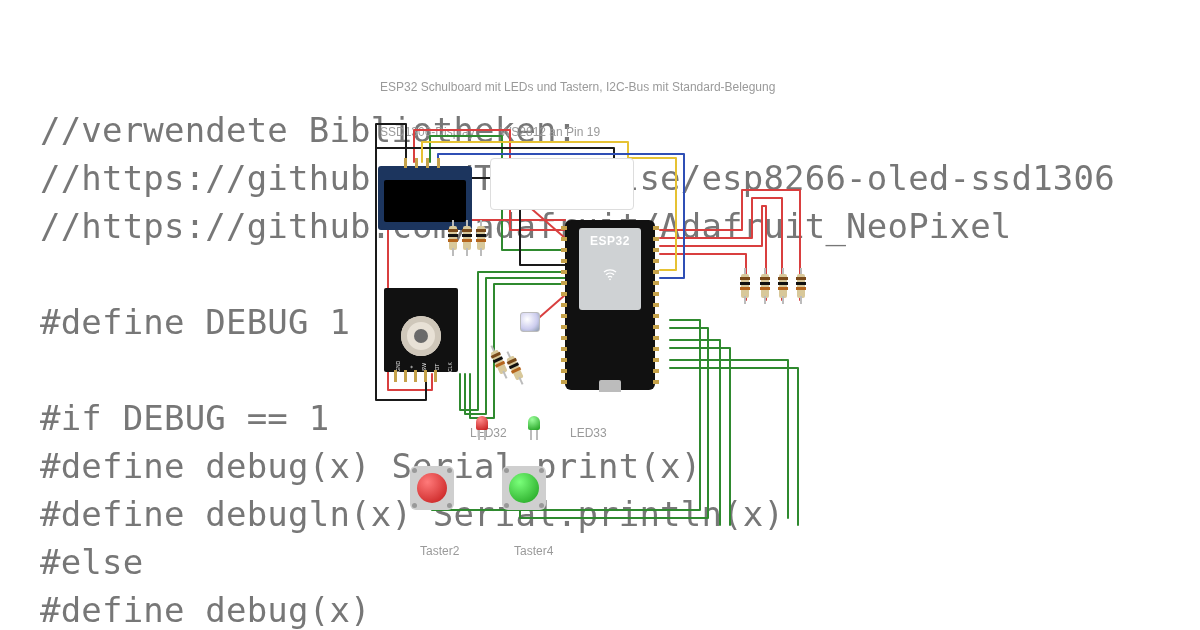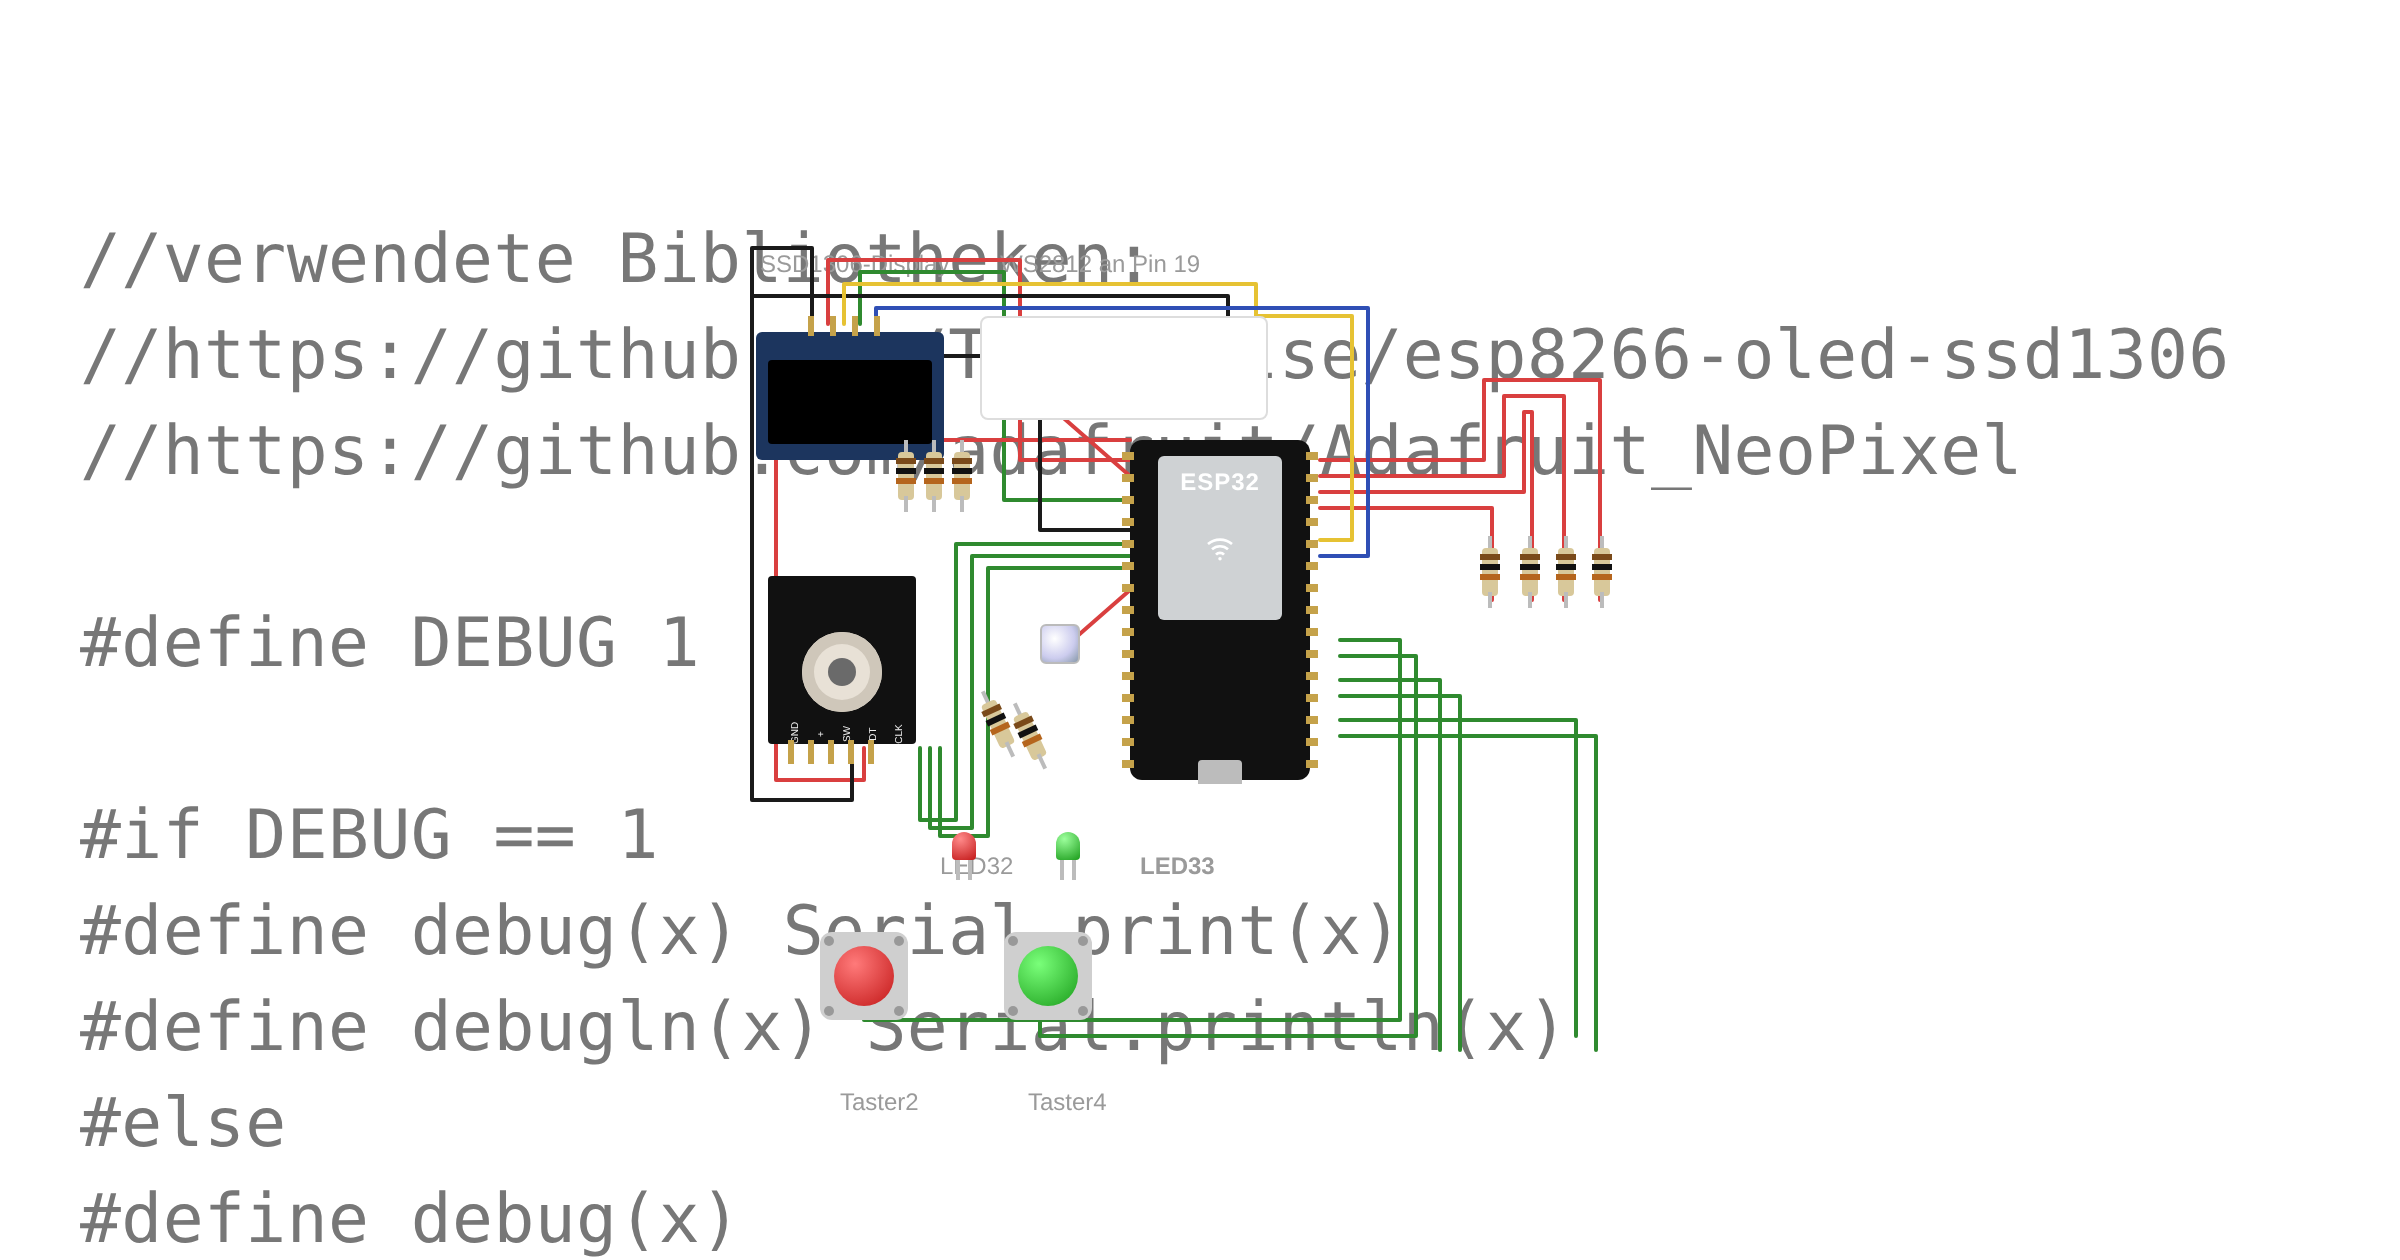--- a/index.html
+++ b/index.html
@@ -259,24 +259,25 @@
 
 #define DEBUG 1
 
 #if DEBUG == 1
 #define debug(x) Serial.print(x)
 #define debugln(x) Serial.println(x)
 #else
 #define debug(x)
 #define debugln(x)</pre>
 
+  <div class="dlabel" style="left:380px; top:80px;">ESP32 Schulboard mit LEDs und Tastern, I2C-Bus mit Standard-Belegung</div>
   <div class="dlabel" style="left:380px; top:125px;">SSD1306-Display</div>
   <div class="dlabel" style="left:500px; top:125px;">WS2812 an Pin 19</div>
   <div class="dlabel" style="left:470px; top:426px;">LED32</div>
-  <div class="dlabel" style="left:570px; top:426px;font-weight:bold;">LED33</div>
+  <div class="dlabel" style="left:570px; top:426px;">LED33</div>
   <div class="dlabel" style="left:420px; top:544px;">Taster2</div>
   <div class="dlabel" style="left:514px; top:544px;">Taster4</div>
 
   <div class="diagram">
 
     <svg class="svgwires" viewBox="0 0 540 540">
       <g fill="none" stroke-width="2" stroke-linecap="round" stroke-linejoin="round">
 
         <path stroke="#2f8a2f" d="M300,250 L330,250 L330,440 L62,440 L62,415"></path>
         <path stroke="#2f8a2f" d="M300,258 L338,258 L338,448 L150,448 L150,425"></path>

